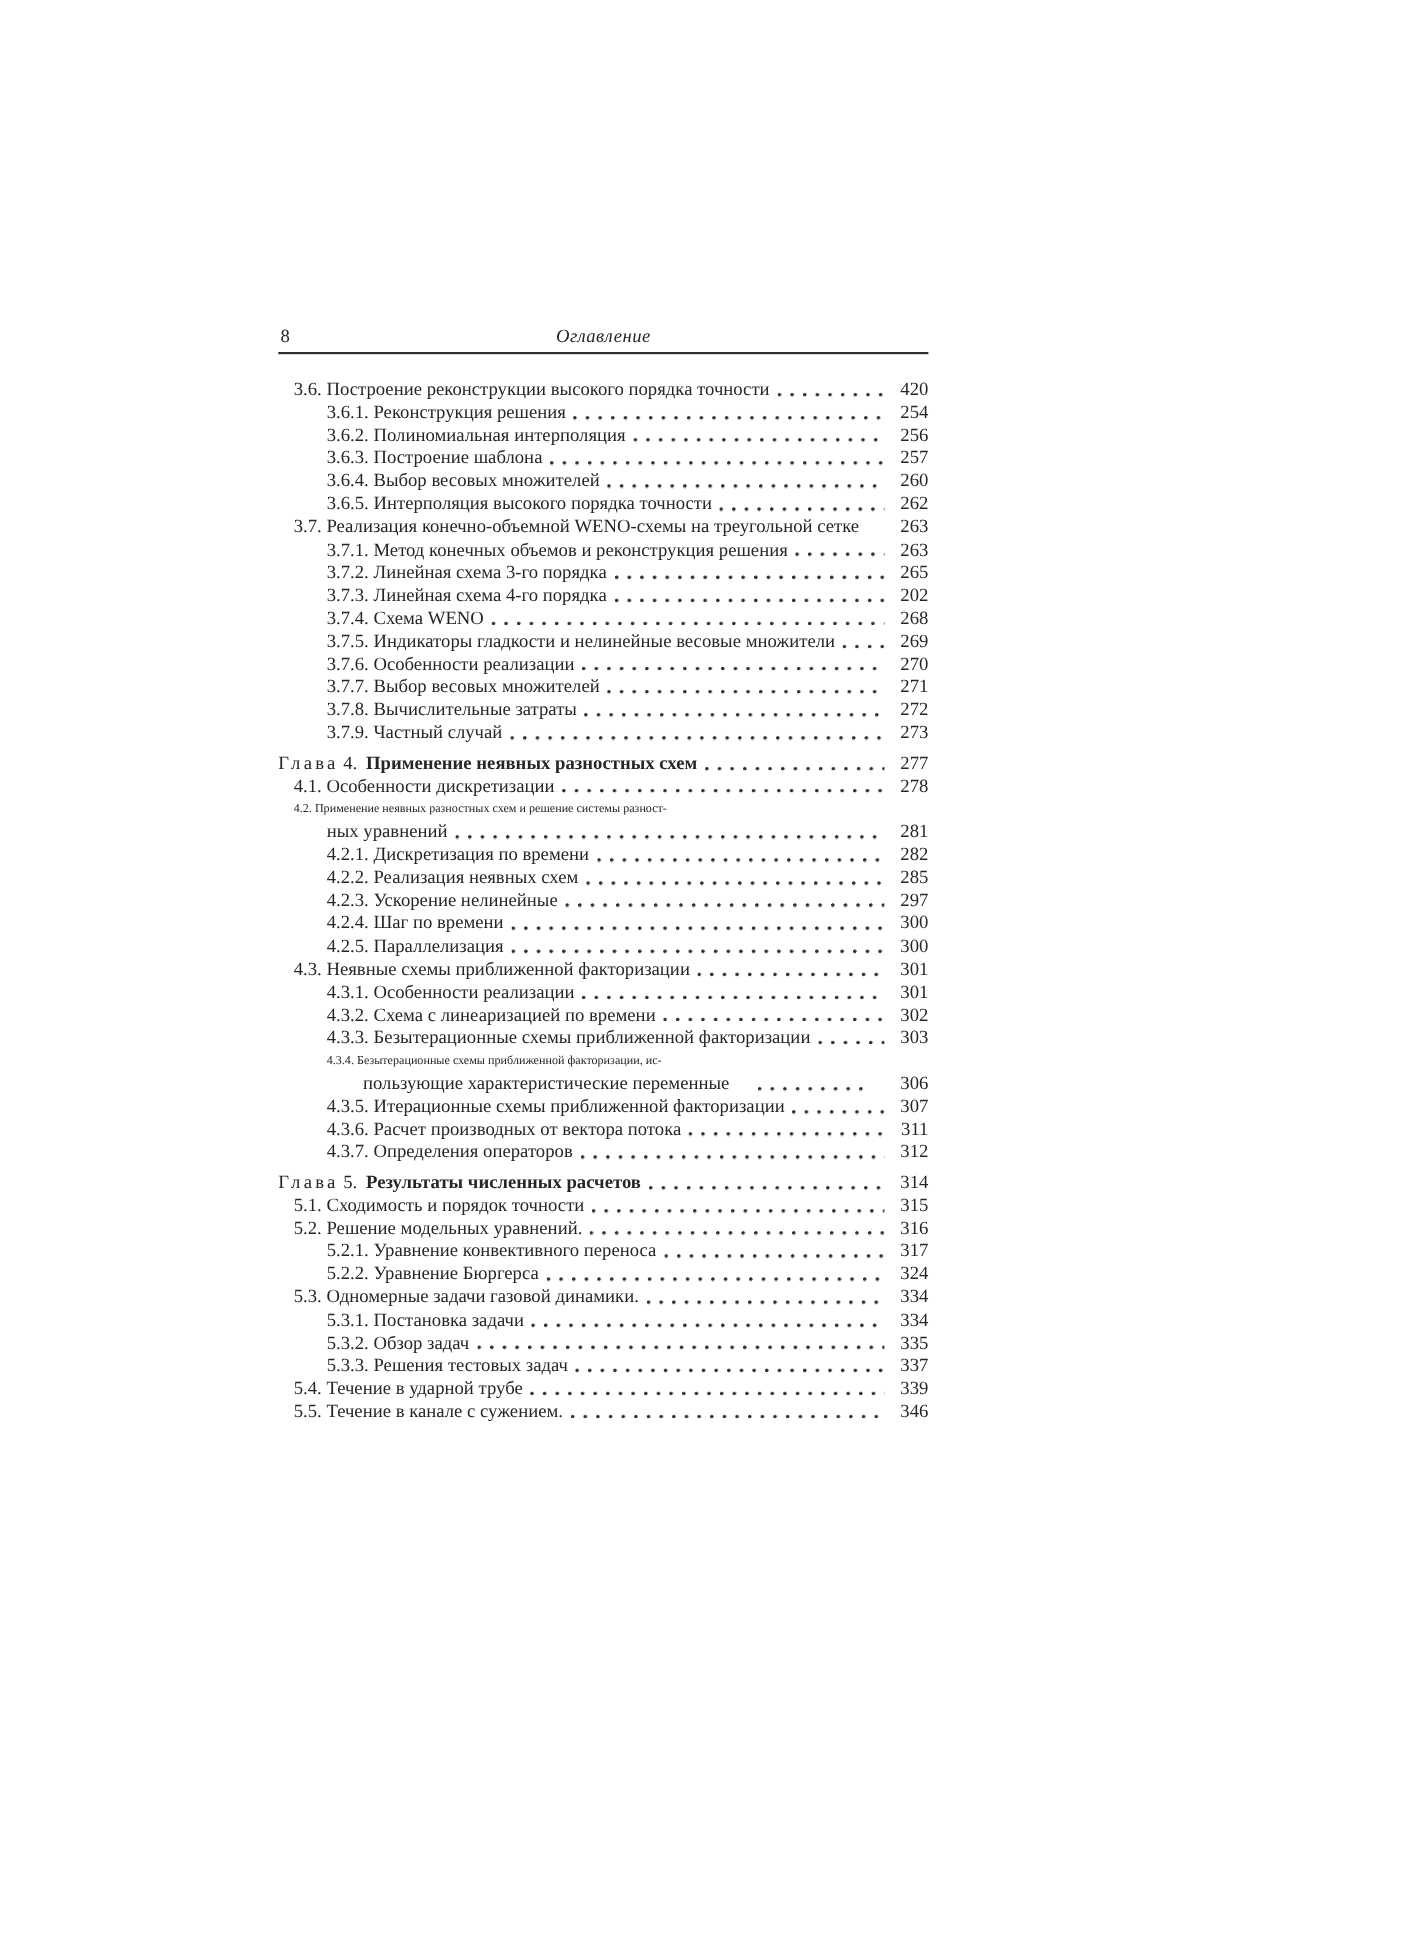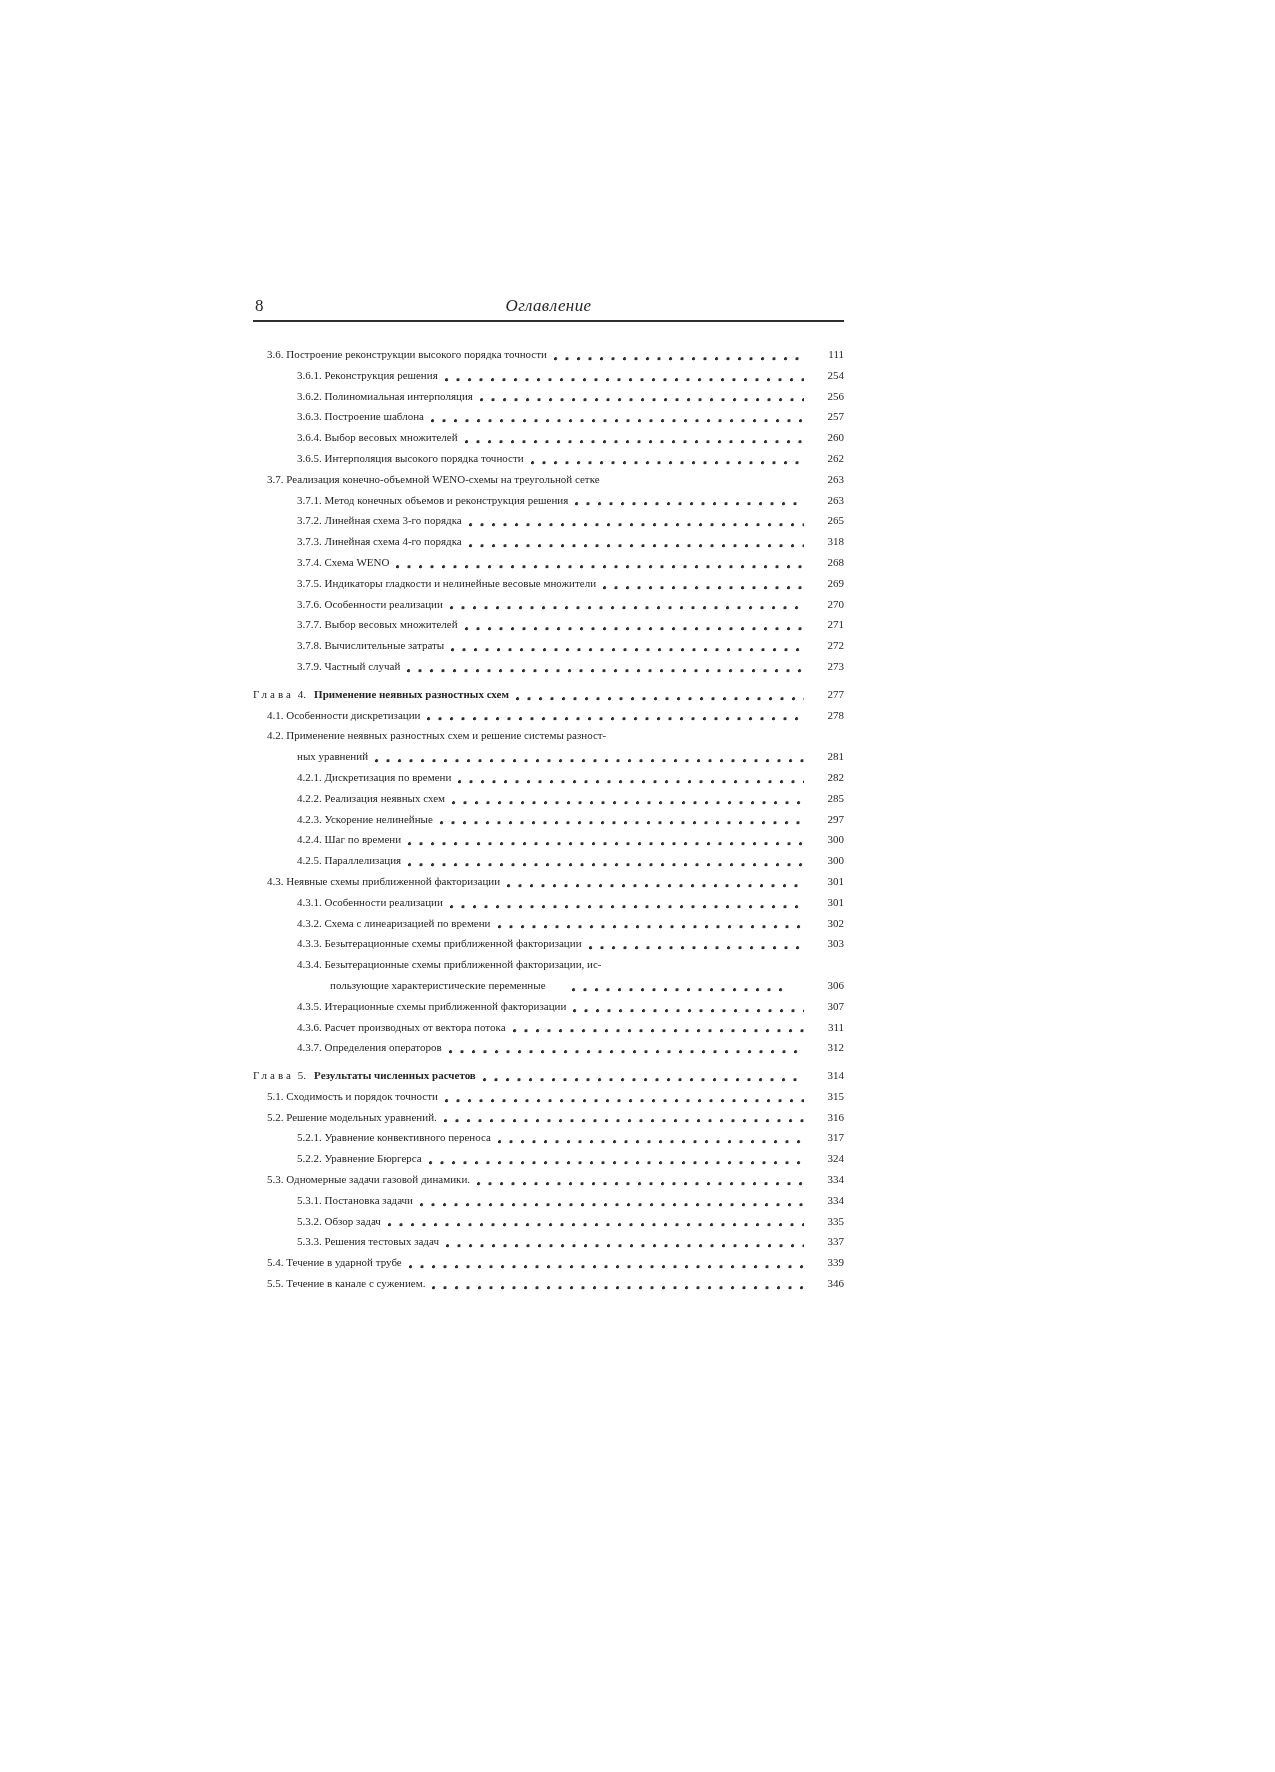--- a/index.html
+++ b/index.html
@@ -37,21 +37,21 @@
   .rule {
     border-top: 2px solid #2e2e2e;
     margin-top: 3px;
   }
   .toc {
     margin-top: 22px;
   }
   .row {
     display: flex;
     align-items: baseline;
-    font-size: 11px;
+    font-size: 17px;
     line-height: 20.8px;
   }
   .line1 {
     font-size: 11px;
     line-height: 20.8px;
   }
   .lvl0 { padding-left: 0; }
   .lvl1 { padding-left: 14px; }
   .lvl2 { padding-left: 44px; }
   .lvl3 { padding-left: 77px; gap: 19px; }
@@ -83,21 +83,21 @@
 <div class="page-content">
   <div class="running-head">
     <span class="pagenum">8</span>
     <div class="head-title">Оглавление</div>
   </div>
   <div class="rule"></div>
   <div class="toc">
       <div class="row lvl1">
         <span class="txt">3.6. Построение реконструкции высокого порядка точности</span>
         <span class="leader"></span>
-        <span class="pg">111</span>
+        <span class="pg">420</span>
       </div>
       <div class="row lvl2">
         <span class="txt">3.6.1. Реконструкция решения</span>
         <span class="leader"></span>
         <span class="pg">254</span>
       </div>
       <div class="row lvl2">
         <span class="txt">3.6.2. Полиномиальная интерполяция</span>
         <span class="leader"></span>
         <span class="pg">256</span>
@@ -128,21 +128,21 @@
         <span class="pg">263</span>
       </div>
       <div class="row lvl2">
         <span class="txt">3.7.2. Линейная схема 3-го порядка</span>
         <span class="leader"></span>
         <span class="pg">265</span>
       </div>
       <div class="row lvl2">
         <span class="txt">3.7.3. Линейная схема 4-го порядка</span>
         <span class="leader"></span>
-        <span class="pg">318</span>
+        <span class="pg">202</span>
       </div>
       <div class="row lvl2">
         <span class="txt">3.7.4. Схема WENO</span>
         <span class="leader"></span>
         <span class="pg">268</span>
       </div>
       <div class="row lvl2">
         <span class="txt">3.7.5. Индикаторы гладкости и нелинейные весовые множители</span>
         <span class="leader"></span>
         <span class="pg">269</span>

